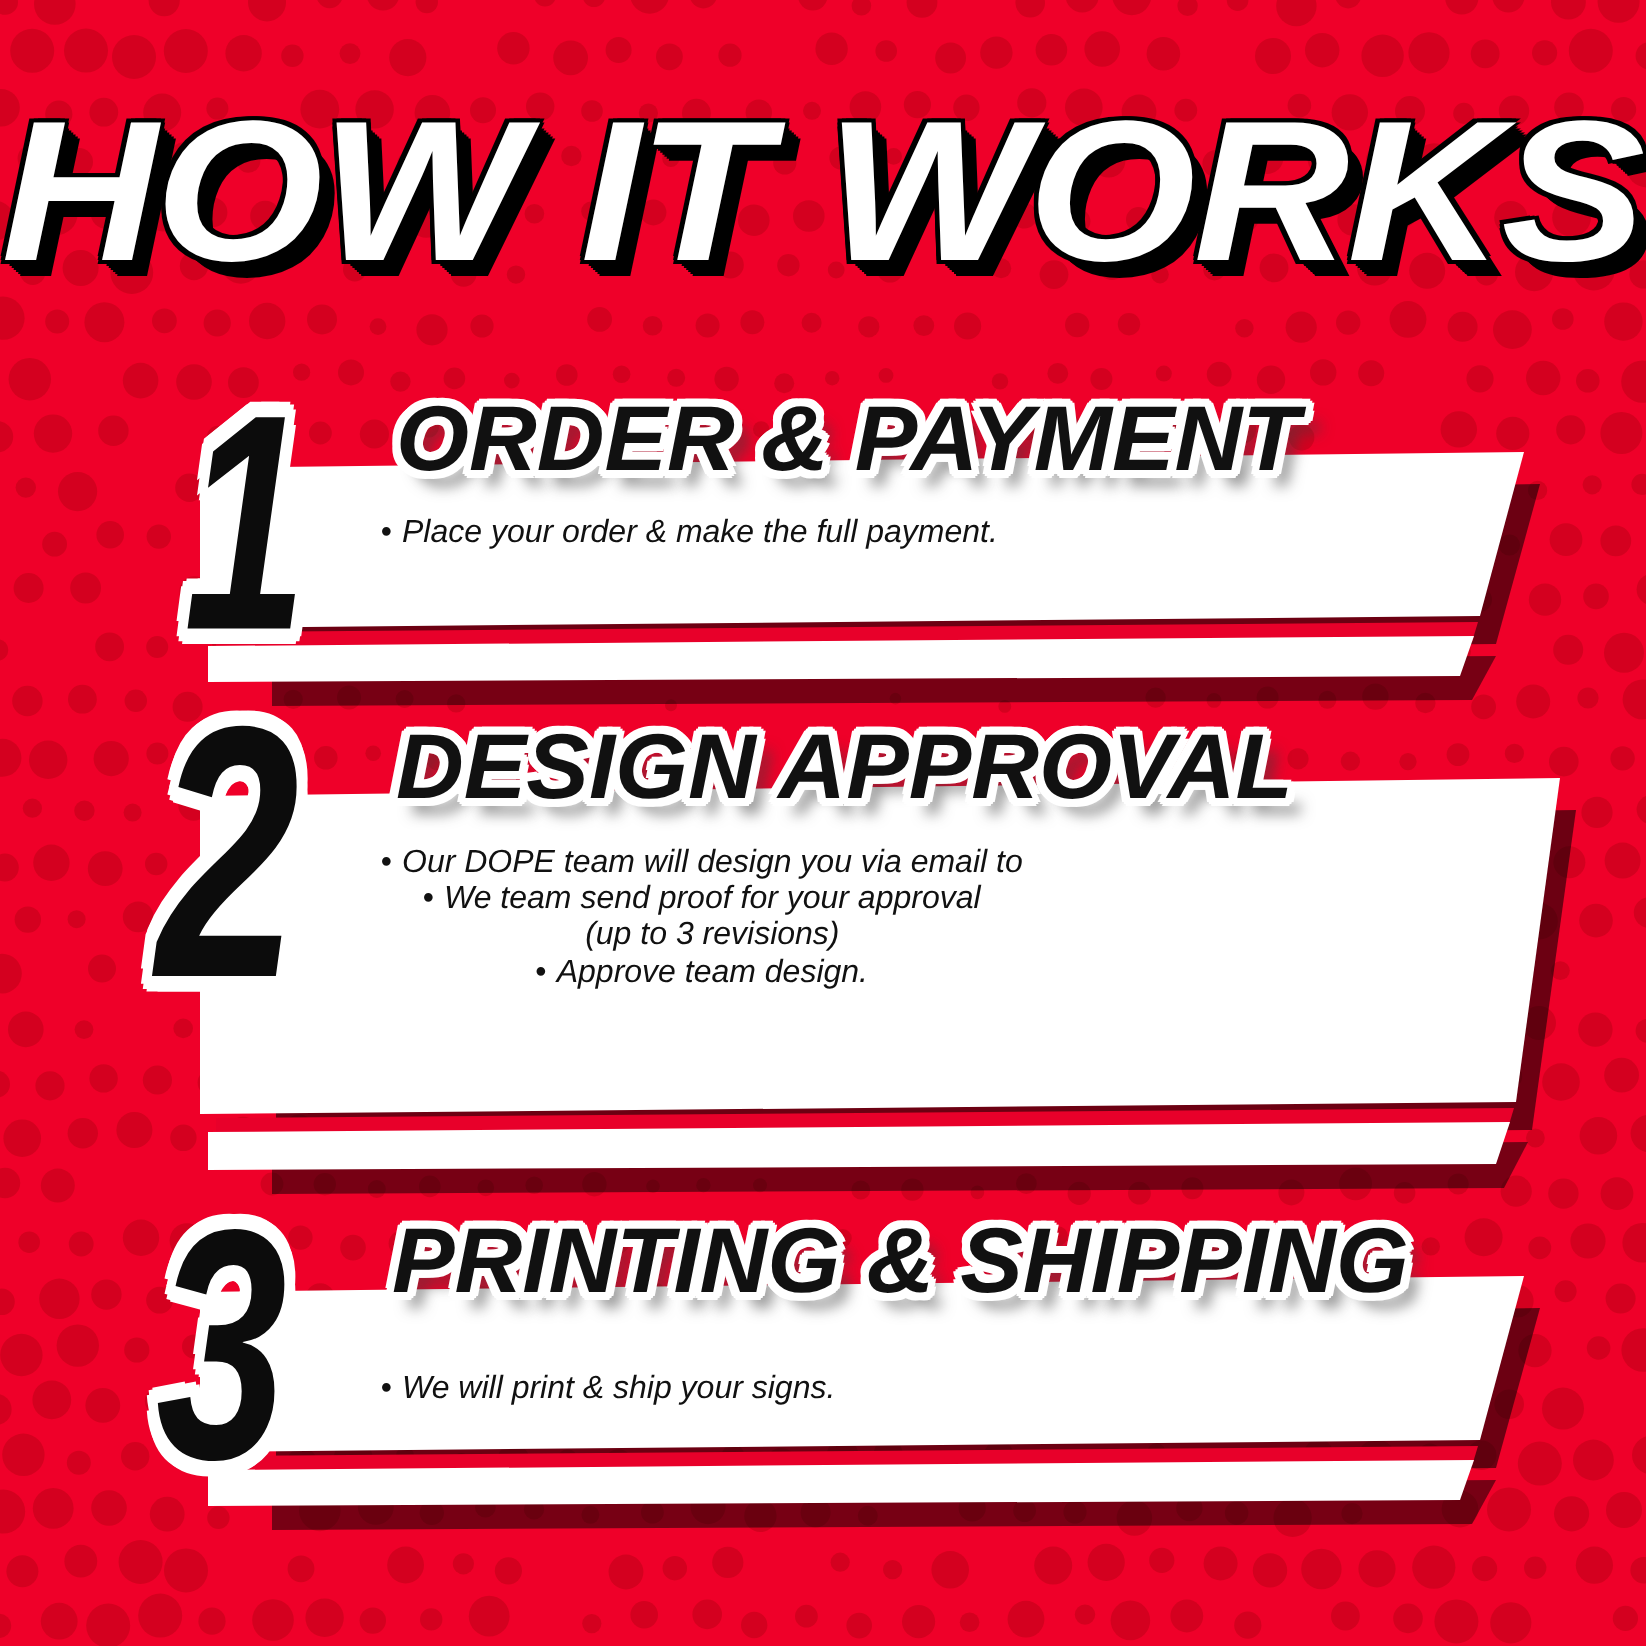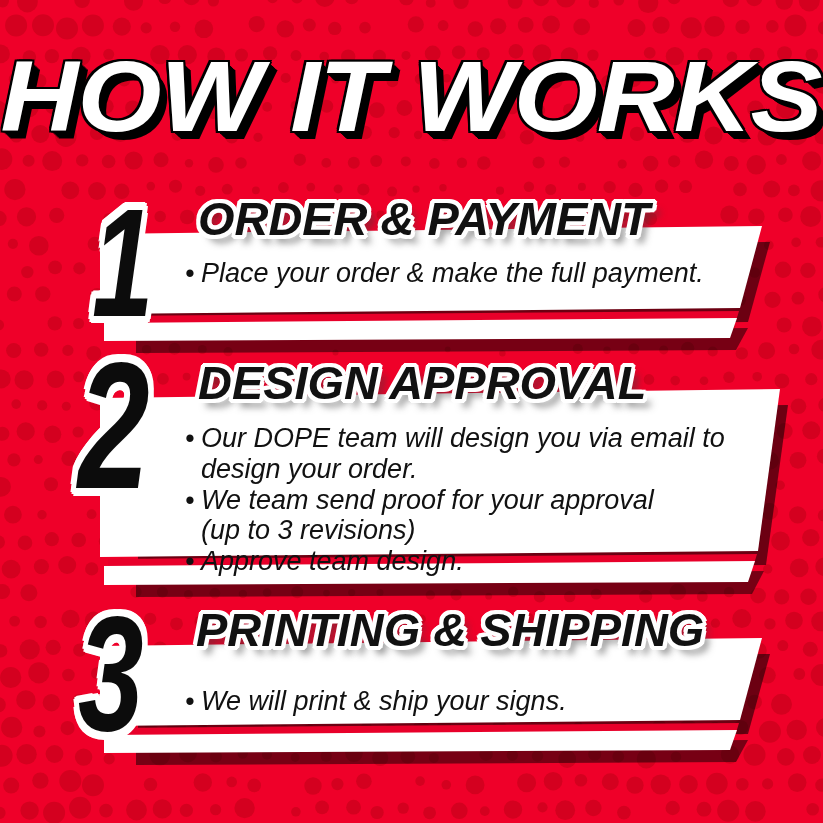--- a/index.html
+++ b/index.html
@@ -98,22 +98,23 @@
        7px  8px 7px rgba(60,60,60,0.55);
   }
 
   
   .step-body {
     position: absolute;
     z-index: 5;
     font-family: "Liberation Sans", sans-serif;
     font-style: italic;
     color: #111111;
-    font-size: 27px;
+    font-size: 16px;
     line-height: 1.14;
+    text-align: center;
   }
   .bullet-line {
     white-space: nowrap;
   }
   .bullet-line .dot {
     display: inline-block;
     width: 16px;
   }
   .bullet-line.cont .dot {
     visibility: hidden;
@@ -1003,23 +1004,20 @@
     </svg>
 
     <div class="step-number" style="left:78px; top:-18px; font-size:140px;">2</div>
 
     <div class="step-heading" style="left:198px; top:5px; font-size:46px;">DESIGN APPROVAL</div>
 
     <div class="step-body" style="left:185px; top:68px;">
       <div class="bullet-line">
         <span class="dot">•</span><span>Our DOPE team will design you via email to</span>
       </div>
-      <div class="bullet-line cont">
-        <span class="dot">•</span><span>design your order.</span>
-      </div>
       <div class="bullet-line">
         <span class="dot">•</span><span>We team send proof for your approval</span>
       </div>
       <div class="bullet-line cont">
         <span class="dot">•</span><span>(up to 3 revisions)</span>
       </div>
       <div class="bullet-line">
         <span class="dot">•</span><span>Approve team design.</span>
       </div>
     </div>

